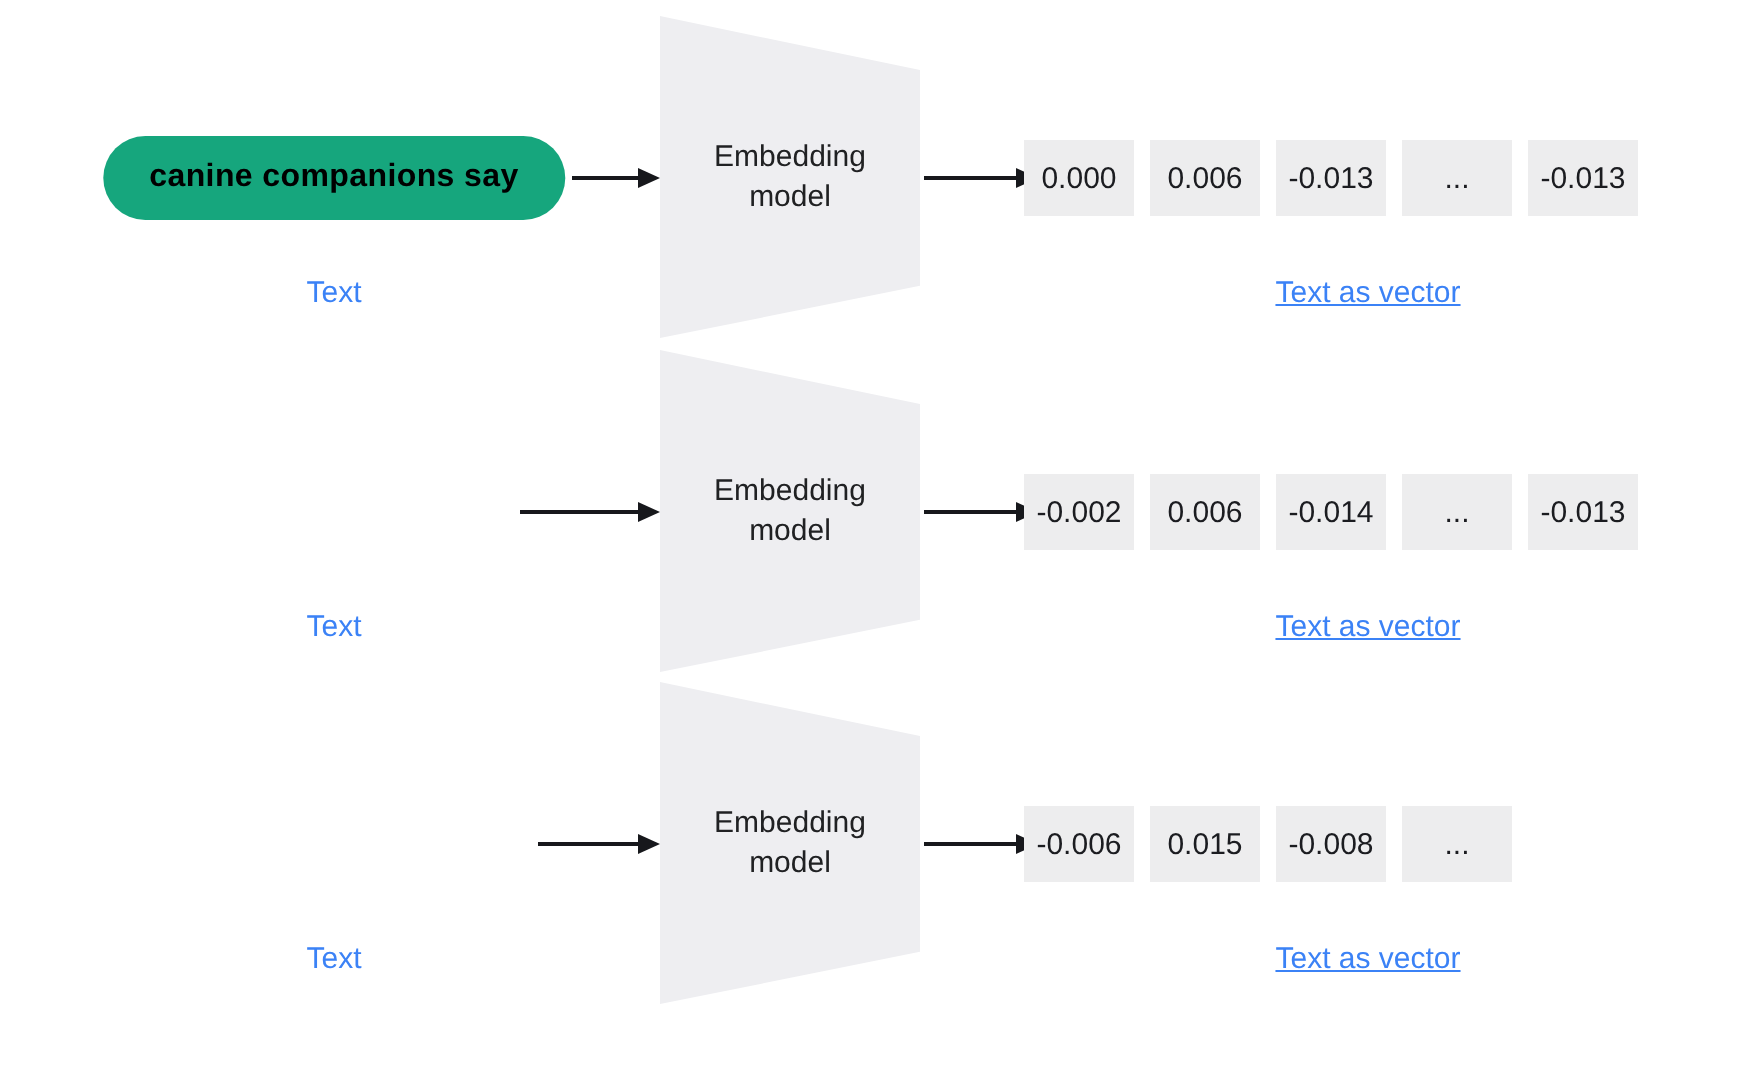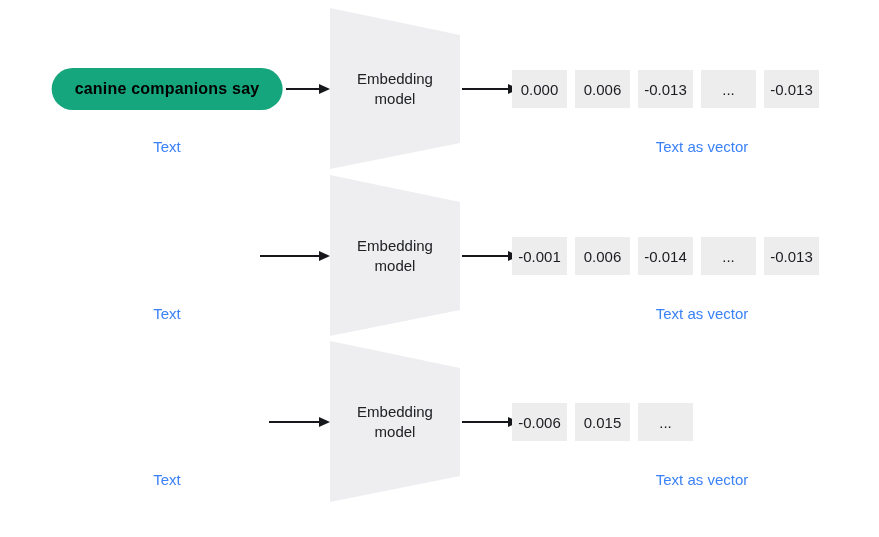--- a/index.html
+++ b/index.html
@@ -22,21 +22,21 @@
     display:flex;align-items:center;justify-content:center;
     padding:0 23px;white-space:nowrap;
   }
   .pill span{color:#000000;font-size:16px;font-weight:700;letter-spacing:.2px;text-align:center;}
 
   .io-label{
     position:absolute;top:120px;transform:translateX(-50%);
     font-size:15px;color:#3b82f6;white-space:nowrap;margin-top:12px;
   }
   .text-label{left:167px;}
-  .vector-label{left:702px;}
+  .vector-label{left:684px;text-decoration:underline;}
 
   
   .arrow{position:absolute;top:77px;height:12px;display:flex;align-items:center;}
   .arrow .shaft{flex:1;height:2px;background:#17181c;}
   .arrow .head{
     width:0;height:0;border-left:11px solid #17181c;
     border-top:5px solid transparent;border-bottom:5px solid transparent;
   }
   .arrow-out{left:462px;width:57px;}
 
@@ -95,21 +95,21 @@
         <i class="head"></i>
       </div>
     <div class="trapezoid">
       <span class="model-text">Embedding model</span>
     </div>
     <div class="arrow arrow-out">
         <i class="shaft"></i>
         <i class="head"></i>
       </div>
     <div class="vector">
-      <span class="cell">-0.001</span>
+      <span class="cell">-0.002</span>
       <span class="cell">0.006</span>
       <span class="cell">-0.014</span>
       <span class="cell">...</span>
       <span class="cell">-0.013</span>
     </div>
     <div class="io-label vector-label">Text as vector</div>
   </section>
 
   <section class="row r2">
     <div class="io-label text-label">Text</div>
@@ -120,18 +120,19 @@
     <div class="trapezoid">
       <span class="model-text">Embedding model</span>
     </div>
     <div class="arrow arrow-out">
         <i class="shaft"></i>
         <i class="head"></i>
       </div>
     <div class="vector">
       <span class="cell">-0.006</span>
       <span class="cell">0.015</span>
+      <span class="cell">-0.008</span>
       <span class="cell">...</span>
     </div>
     <div class="io-label vector-label">Text as vector</div>
   </section>
 
 </div>
 
 </body></html>

